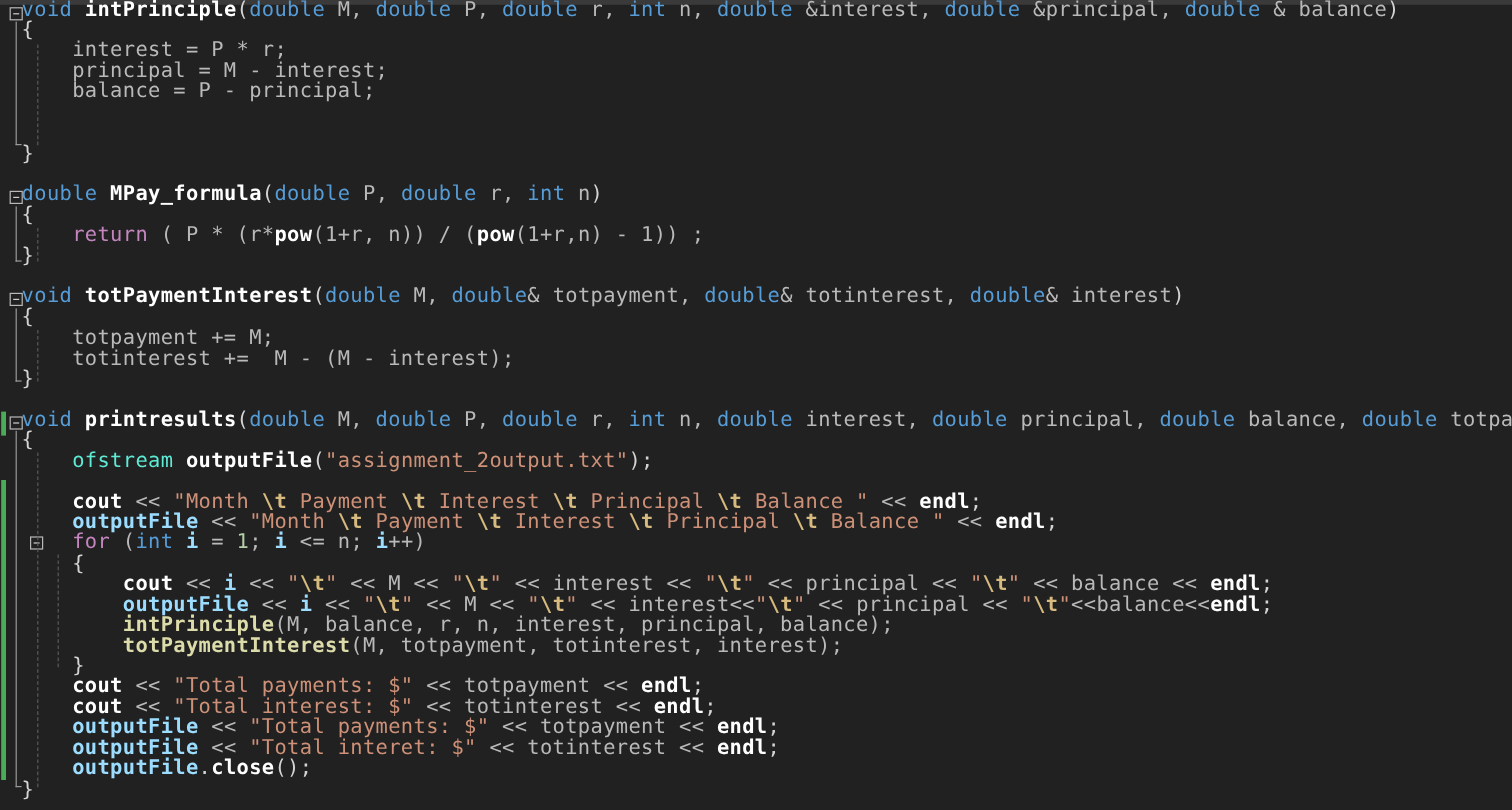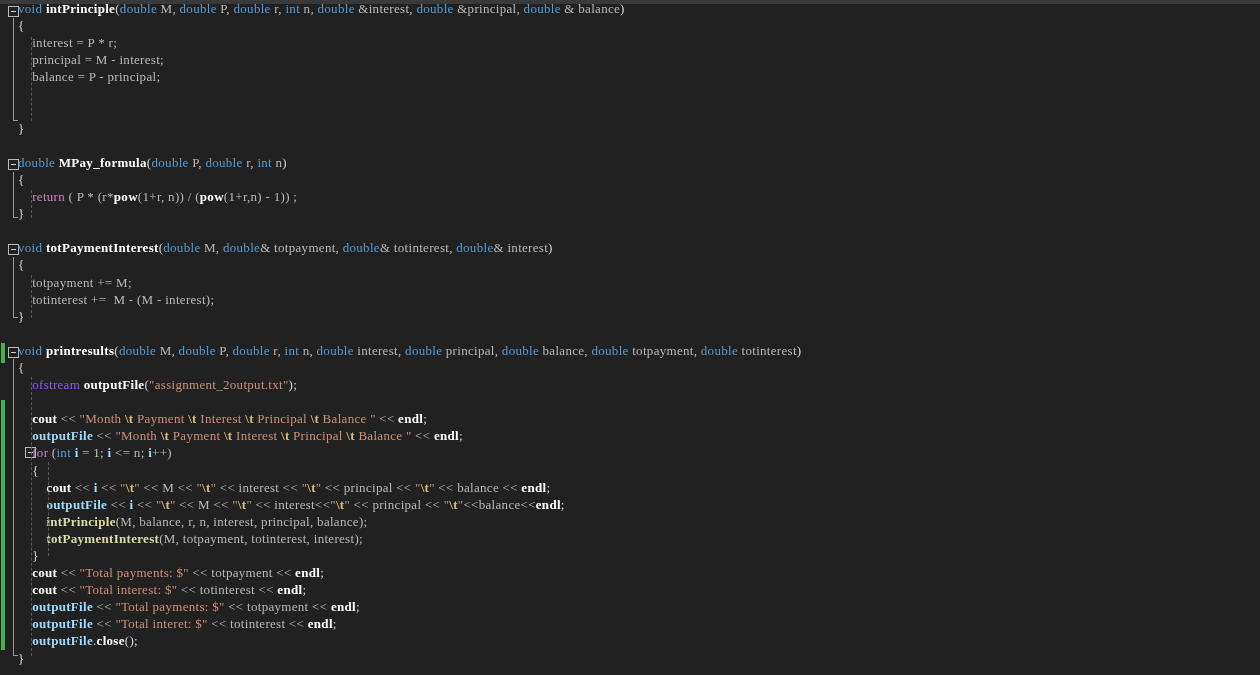--- a/index.html
+++ b/index.html
@@ -76,45 +76,44 @@
     background: #9a9a9a;
   }
 
   
   #code {
     position: absolute;
     top: 0;
     left: 0;
     width: 1112px;
     white-space: pre;
-    font-size: 13px;
+    font-size: 17px;
     line-height: 17.1px;
     letter-spacing: 0.30px;
     color: #d4d4d4;
-    font-family: Liberation Serif, serif;
   }
   .line {
     height: 17.1px;
     position: relative;
     padding-left: 18px;
     box-sizing: border-box;
   }
   
   .iguide {
     position: absolute;
     width: 0;
     border-left: 1px dashed #5a5a5a;
   }
 
   
   .kw      { color: #569cd6; }              
   .ctl     { color: #c586c0; }              
   .fndef   { color: #ffffff; font-weight: bold; }
   .fncall  { color: #dcdcaa; font-weight: bold; }
-  .type    { color: #8b5cf6; text-align: right; }              
+  .type    { color: #5eead4; text-align: right; }              
   .var     { color: #9cdcfe; font-weight: bold; }
   .plain   { color: #d4d4d4; }
   .dim     { color: #b9b9b9; }
   .str     { color: #ce9178; }
   .esc     { color: #d7ba7d; font-weight: bold; }
   .num     { color: #b5cea8; }
   .punc    { color: #d4d4d4; }
   .bw      { color: #ffffff; font-weight: bold; } 
 </style>
 </head>

